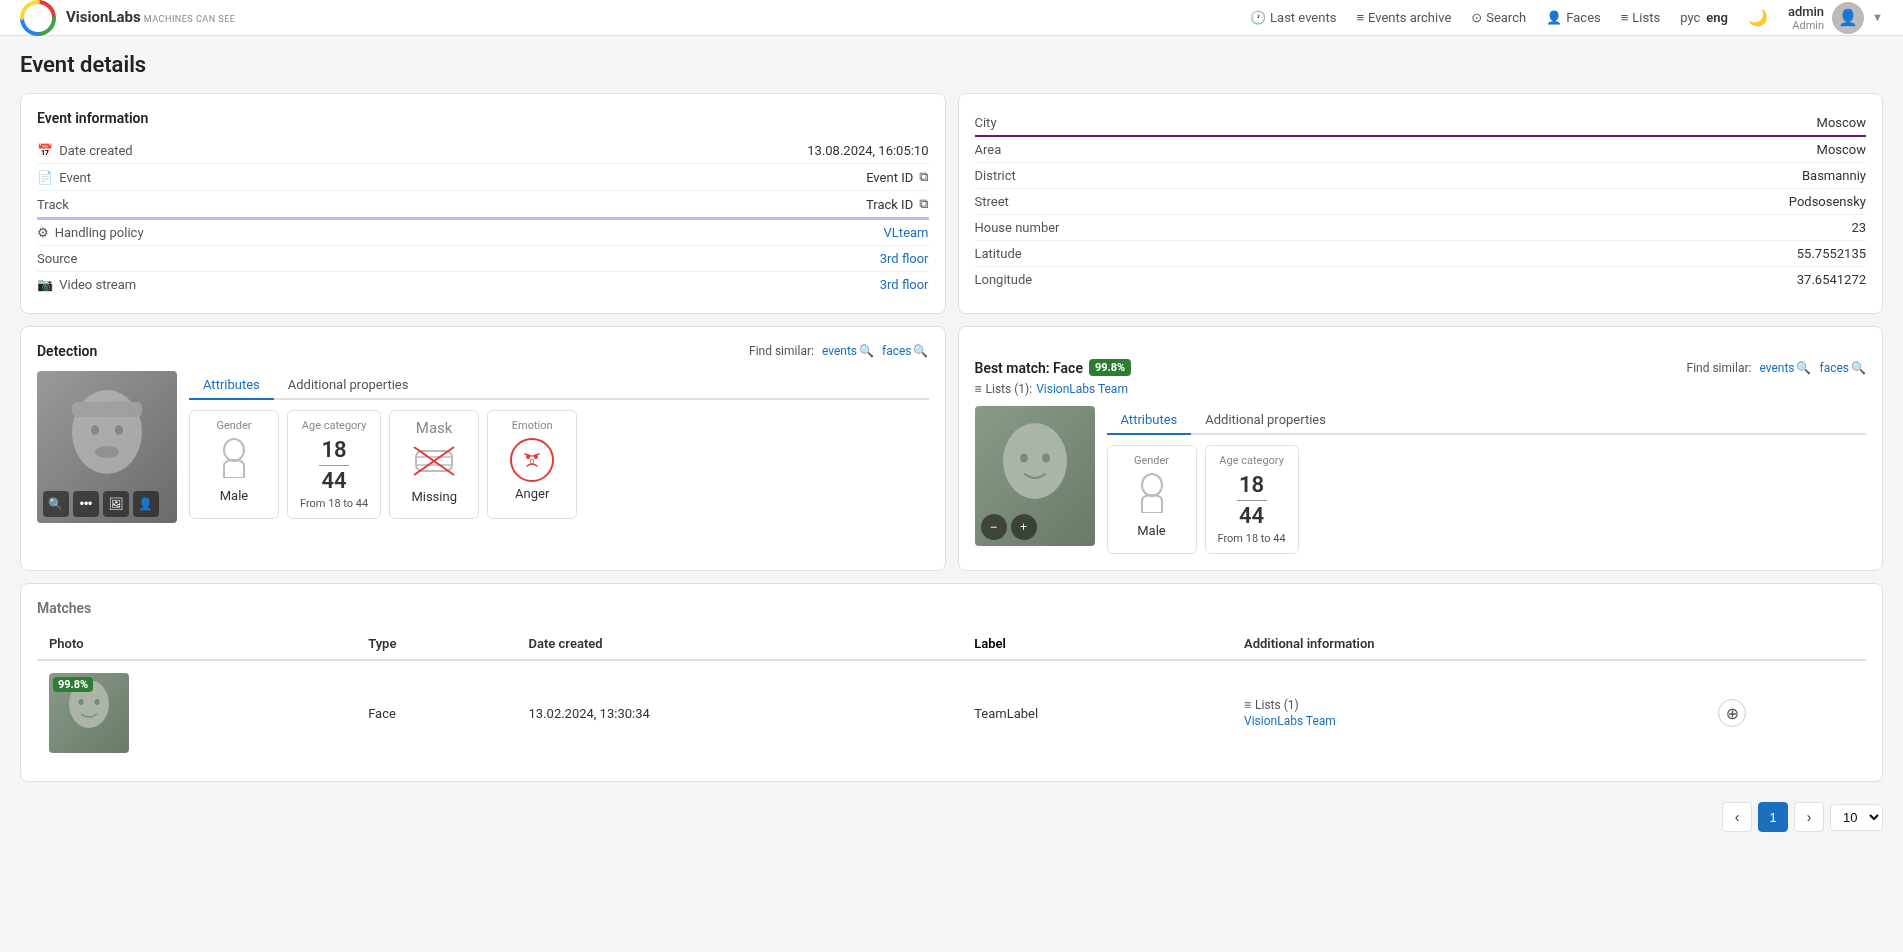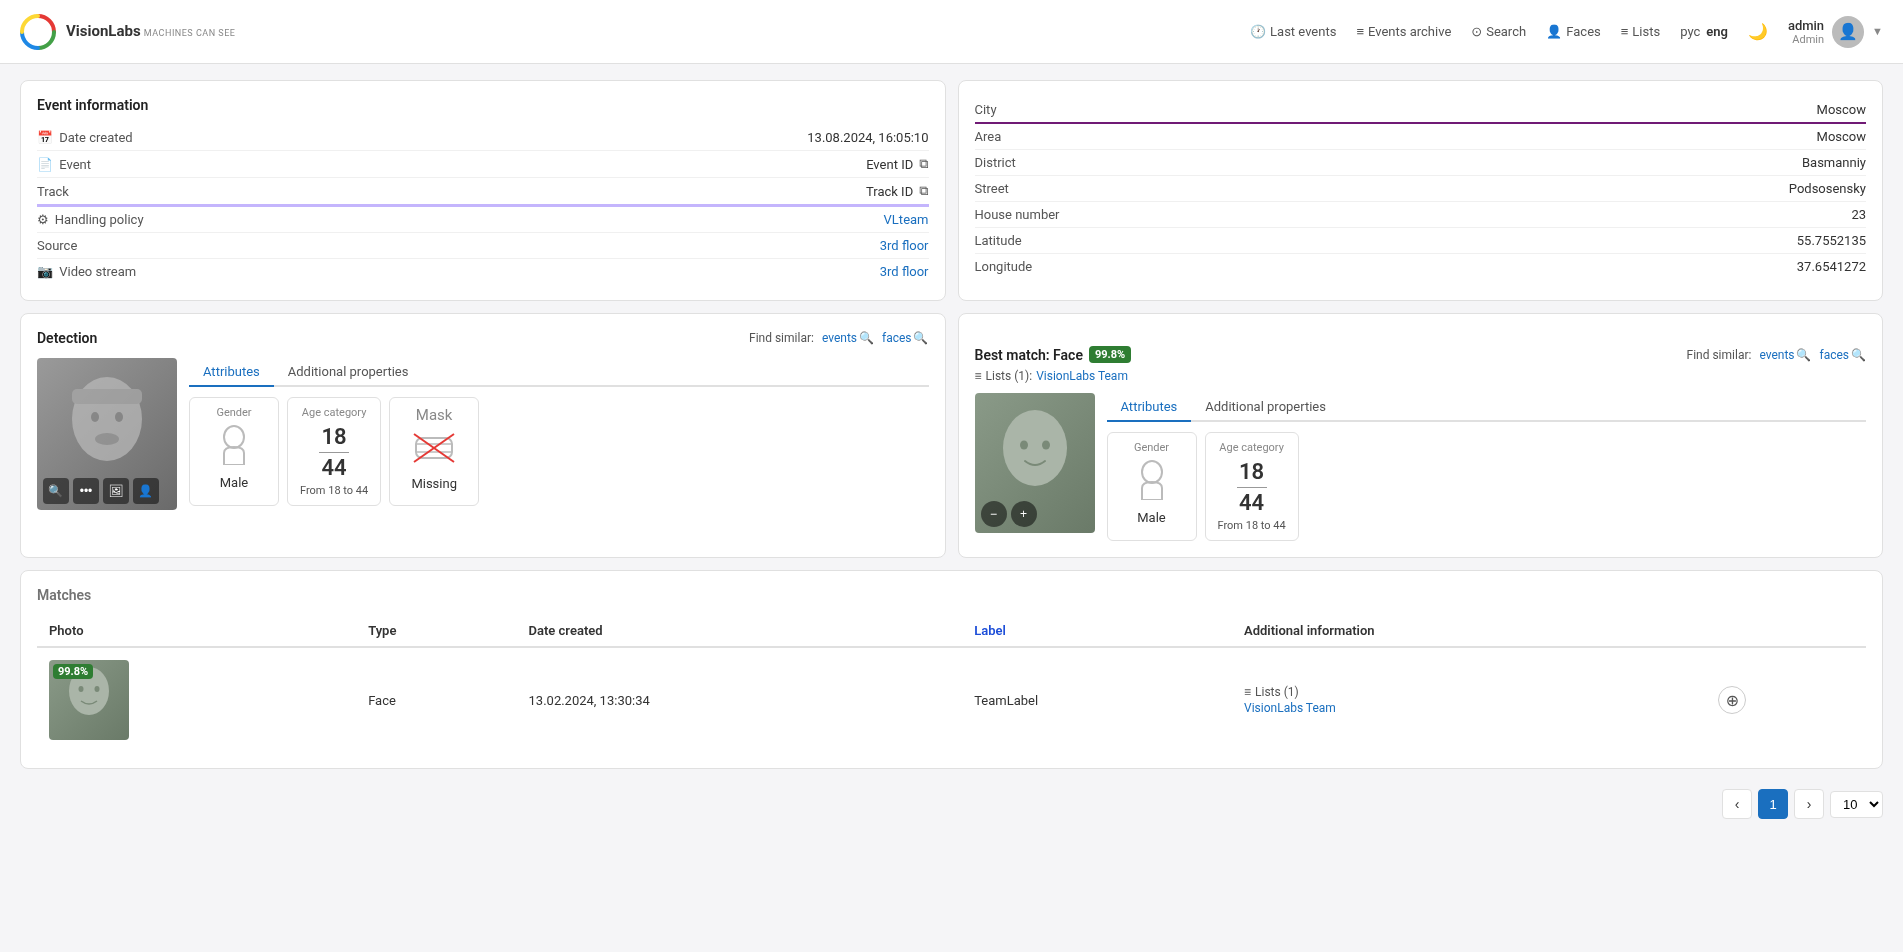--- a/index.html
+++ b/index.html
@@ -1,21 +1,21 @@
 <!DOCTYPE html>
 <html><head>
   <meta charset="utf-8">
   <style>
     * { box-sizing: border-box; margin: 0; padding: 0; }
     body { font-family: -apple-system, BlinkMacSystemFont, 'Segoe UI', Roboto, sans-serif; background: #f5f5f7; color: #333; font-size: 13px; }
   </style>
 </head>
 <body>
 
-<nav style="background:#fff;height:64px;display:flex;align-items:center;padding:1px 20px;border-bottom:1px solid #e0e0e0;position:sticky;top:0;z-index:100;">
+<nav style="background:#fff;height:36px;display:flex;align-items:center;padding:1px 20px;border-bottom:1px solid #e0e0e0;position:sticky;top:0;z-index:100;">
   <div style="display:flex;align-items:center;gap:10px;margin-right:auto;cursor:pointer;">
 
     <svg width="36" height="36" viewBox="0 0 36 36">
       <circle cx="18" cy="18" r="16" fill="none" stroke="#eee" stroke-width="2"></circle>
       <path d="M18 2 A16 16 0 0 1 34 18" stroke="#e53935" stroke-width="4" fill="none" stroke-linecap="round"></path>
       <path d="M34 18 A16 16 0 0 1 18 34" stroke="#43a047" stroke-width="4" fill="none" stroke-linecap="round"></path>
       <path d="M18 34 A16 16 0 0 1 2 18" stroke="#1e88e5" stroke-width="4" fill="none" stroke-linecap="round"></path>
       <path d="M2 18 A16 16 0 0 1 18 2" stroke="#fdd835" stroke-width="4" fill="none" stroke-linecap="round"></path>
     </svg>
     <div>
@@ -55,20 +55,21 @@
         <div style="font-size:13px;color:#333;font-weight:500;">admin</div>
         <div style="font-size:11px;color:#888;">Admin</div>
       </div>
       <div style="width:32px;height:32px;border-radius:50%;background:#bbb;display:flex;align-items:center;justify-content:center;font-size:16px;">👤</div>
       <span style="font-size:11px;color:#888;">▼</span>
     </div>
   </div>
 </nav>
 
 <div style="padding:16px 20px;">
+  <h1 style="font-size:22px;font-weight:600;margin-bottom:16px;color:#222;">Event details</h1>
 
   <div style="display:grid;grid-template-columns:1fr 1fr;gap:12px;margin-bottom:12px;">
 
     <div style="background:#fff;border-radius:8px;border:1px solid #e0e0e0;padding:16px;">
       <div style="font-size:14px;font-weight:600;margin-bottom:12px;color:#222;">Event information</div>
 
       <div style="display:flex;align-items:center;padding:5px 0;border-bottom:1px solid #f0f0f0;">
         <div style="display:flex;align-items:center;gap:6px;color:#555;min-width:130px;font-size:13px;">
           <span>📅</span>
           <span>Date created</span>
@@ -228,20 +229,39 @@
                   <rect x="4" y="8" width="36" height="20" rx="6" fill="none" stroke="#bbb" stroke-width="2"></rect>
                   <line x1="4" y1="14" x2="40" y2="14" stroke="#bbb" stroke-width="1.5"></line>
                   <line x1="4" y1="22" x2="40" y2="22" stroke="#bbb" stroke-width="1.5"></line>
                   <line x1="2" y1="4" x2="42" y2="32" stroke="#e53935" stroke-width="2"></line>
                   <line x1="42" y1="4" x2="2" y2="32" stroke="#e53935" stroke-width="2"></line>
                 </svg>
               </div>
               <div style="font-size:13px;color:#333;">Missing</div>
             </div>
 
+            <div style="border:1px solid #e0e0e0;border-radius:6px;padding:8px 12px;text-align:center;min-width:90px;">
+              <div style="font-size:11px;color:#888;margin-bottom:6px;">Emotion</div>
+              <div style="margin:4px auto;width:44px;height:44px;border-radius:50%;border:2px solid #e53935;display:flex;align-items:center;justify-content:center;">
+                <svg width="28" height="28" viewBox="0 0 28 28">
+                  <circle cx="14" cy="14" r="12" fill="none" stroke="#e53935" stroke-width="0"></circle>
+
+                  <ellipse cx="10" cy="11" rx="2" ry="2" fill="#e53935"></ellipse>
+                  <ellipse cx="18" cy="11" rx="2" ry="2" fill="#e53935"></ellipse>
+
+                  <line x1="7" y1="8" x2="13" y2="10" stroke="#e53935" stroke-width="1.5" stroke-linecap="round"></line>
+                  <line x1="21" y1="8" x2="15" y2="10" stroke="#e53935" stroke-width="1.5" stroke-linecap="round"></line>
+
+                  <path d="M9 20 Q14 16 19 20" stroke="#e53935" stroke-width="1.5" fill="none" stroke-linecap="round"></path>
+
+                  <text x="14" y="16" text-anchor="middle" font-size="8" fill="#e53935" dy="2">0</text>
+                </svg>
+              </div>
+              <div style="font-size:13px;color:#333;">Anger</div>
+            </div>
           </div>
         </div>
       </div>
     </div>
 
     <div style="background:#fff;border-radius:8px;border:1px solid #e0e0e0;padding:16px;">
       <div style="display:flex;align-items:center;justify-content:space-between;margin-bottom:6px;margin-top:16px;">
         <div style="display:flex;align-items:center;gap:6px;">
           <span style="font-size:14px;font-weight:600;color:#222;">Best match: Face</span>
           <span style="background:#2e7d32;color:#fff;border-radius:4px;padding:2px 6px;font-size:11px;font-weight:700;">99.8%</span>
@@ -318,21 +338,21 @@
 
   <div style="background:#fff;border-radius:8px;border:1px solid #e0e0e0;padding:16px;margin-bottom:12px;">
     <div style="font-size:14px;font-weight:600;margin-bottom:12px;color:#737373;">Matches</div>
 
     <table style="width:100%;border-collapse:collapse;">
       <thead>
         <tr>
           <th style="text-align:left;font-size:13px;font-weight:600;color:#333;padding:8px 12px;border-bottom:2px solid #e0e0e0;">Photo</th>
           <th style="text-align:left;font-size:13px;font-weight:600;color:#333;padding:8px 12px;border-bottom:2px solid #e0e0e0;">Type</th>
           <th style="text-align:left;font-size:13px;font-weight:600;color:#333;padding:8px 12px;border-bottom:2px solid #e0e0e0;">Date created</th>
-          <th style="text-align:left;font-size:13px;font-weight:600;color:#1d4ed8;padding:8px 12px;border-bottom:2px solid #e0e0e0;">Label</th>
+          <th style="text-align:left;font-size:13px;font-weight:600;color:#000000;padding:8px 12px;border-bottom:2px solid #e0e0e0;">Label</th>
           <th style="text-align:left;font-size:13px;font-weight:600;color:#333;padding:8px 12px;border-bottom:2px solid #e0e0e0;">Additional information</th>
           <th style="border-bottom:2px solid #e0e0e0;"></th>
         </tr>
       </thead>
       <tbody>
         <tr>
           <td style="padding:12px;">
             <div style="position:relative;width:80px;height:80px;">
               <div style="width:80px;height:80px;border-radius:4px;background:linear-gradient(135deg,#8a9a88,#6a7a68);display:flex;align-items:center;justify-content:center;overflow:hidden;">
                 <svg width="60" height="75" viewBox="0 0 60 75">

